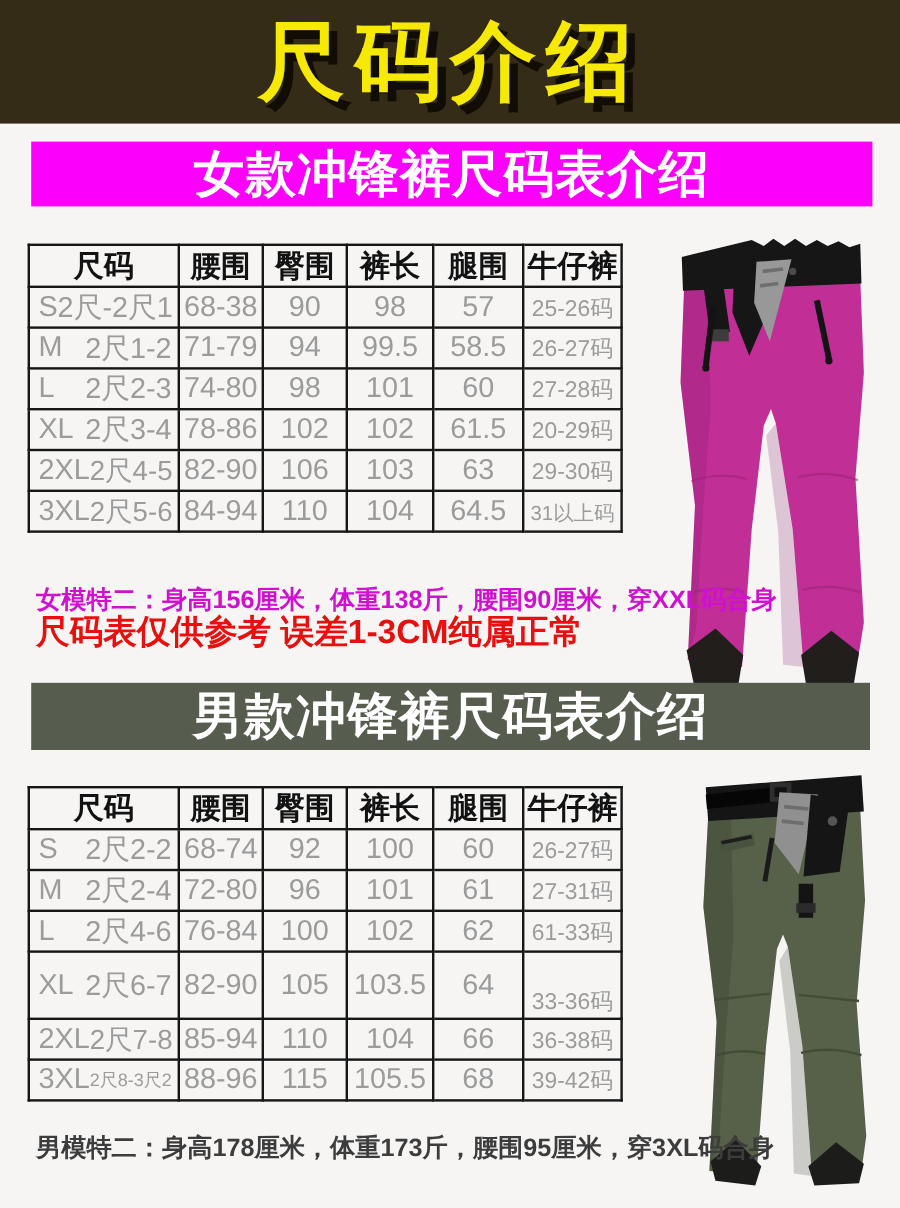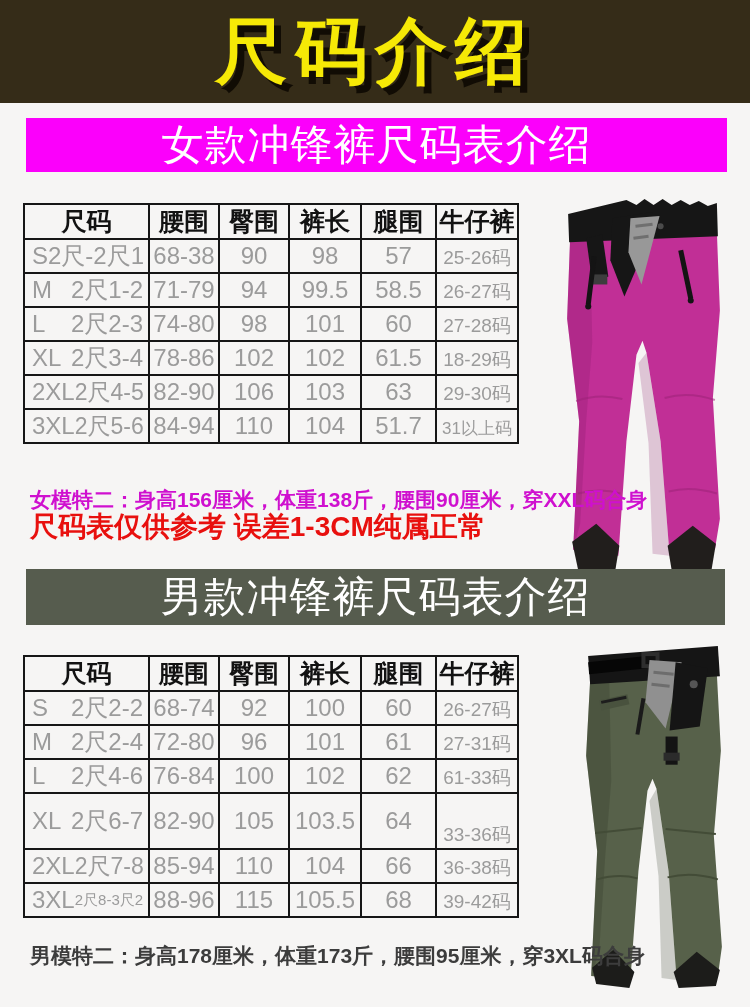--- a/index.html
+++ b/index.html
@@ -8,21 +8,21 @@
           background:var(--page-bg,#f6f5f4); overflow:hidden; }
 
   
   .top-header { position:absolute; left:0; top:0; width:750px; height:103px;
                 background:var(--header-bg,#352c18); display:flex; align-items:center; justify-content:center; }
   .top-title { font-size:72px; font-weight:bold; color:var(--title-yellow,#f6e906);
                letter-spacing:8px; text-shadow:7px 7px 0 rgba(16,11,3,.95); }
 
   
   .banner { position:absolute; left:26px; display:flex; align-items:center; justify-content:center; z-index:1; }
-  .banner-text { color:var(--banner-text,#fff); font-weight:normal; font-size:42px; letter-spacing:1px; }
+  .banner-text { color:var(--banner-text,#fff); font-weight:bold; font-size:42px; letter-spacing:1px; }
   .banner.women { top:118px; width:701px; height:54px; background:var(--women-accent,#fb00fb); }
   .banner.men   { top:569px; width:699px; height:56px; background:var(--men-accent,#565c4e); }
 
   
   table.size-table { position:absolute; left:23px; border-collapse:collapse; table-layout:fixed;
                      width:494px; background:transparent; }
   table.size-table.women { top:203px; }
   table.size-table.men   { top:655px; }
   .size-table th, .size-table td { border:2px solid var(--table-line,#161616); height:34px;
                      text-align:center; vertical-align:middle; padding:0; overflow:hidden; }
@@ -140,21 +140,21 @@
           <td>
             <div class="size-flex">
               <span class="size-letter">XL</span>
               <span class="size-cn">2尺3-4</span>
             </div>
           </td>
           <td><span class="one-val">78-86</span></td>
           <td><span class="one-val">102</span></td>
           <td><span class="one-val">102</span></td>
           <td><span class="one-val">61.5</span></td>
-          <td><span class="jeans-val" style="font-size: 19px;">18-29码</span></td>
+          <td><span class="jeans-val" style="font-size: 19px;">20-29码</span></td>
         </tr>
 
         <tr>
           <td>
             <div class="size-flex">
               <span class="size-letter">2XL</span>
               <span class="size-cn" style="font-size: 23px;">2尺4-5</span>
             </div>
           </td>
           <td><span class="one-val">82-90</span></td>
@@ -167,21 +167,21 @@
         <tr>
           <td>
             <div class="size-flex">
               <span class="size-letter">3XL</span>
               <span class="size-cn" style="font-size: 23px;">2尺5-6</span>
             </div>
           </td>
           <td><span class="one-val">84-94</span></td>
           <td><span class="one-val">110</span></td>
           <td><span class="one-val">104</span></td>
-          <td><span class="one-val">51.7</span></td>
+          <td><span class="one-val">64.5</span></td>
           <td><span class="jeans-val" style="font-size: 17px;">31以上码</span></td>
         </tr>
       </tbody>
   </table>
 
   <svg class="pants-svg women-pants" viewBox="0 0 172 388" aria-hidden="true">
     <path class="wp-main" d="M14,46 L160,40 L163,118 L156,205 L163,325 L158,356 L113,362 L104,248 L90,160 L86,148 L80,162 L70,248 L62,362 L17,356 L23,228 L11,126 Z"></path>
     <path class="wp-dark" opacity="0.28" d="M14,46 L34,45 L36,150 L30,228 L24,330 L17,356 L23,228 L11,126 Z"></path>
     <path class="wp-dark" opacity="0.22" d="M90,160 L104,248 L113,362 L96,360 L92,250 L82,170 Z"></path>
     <path class="wp-crease" d="M20,208 Q42,200 66,206"></path>

